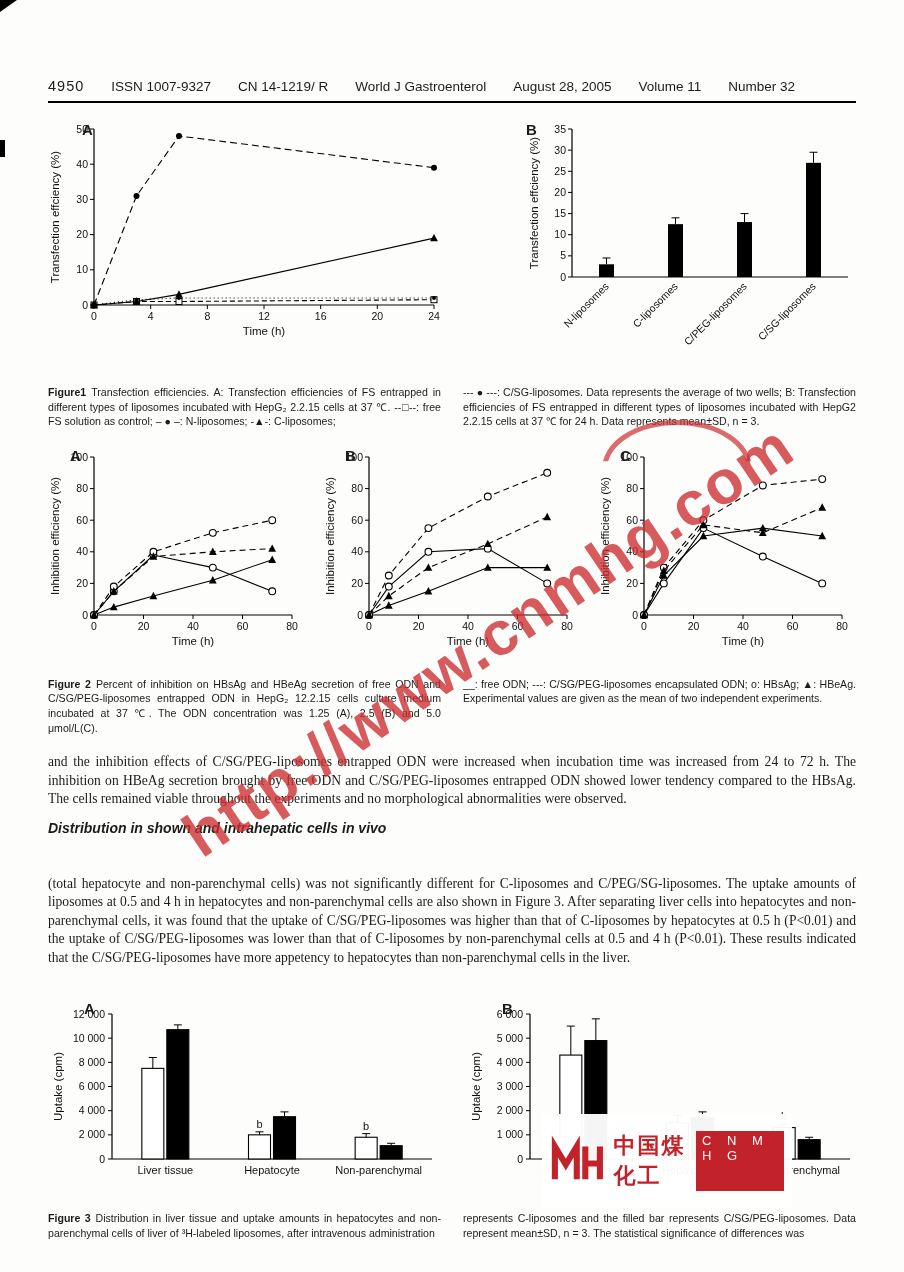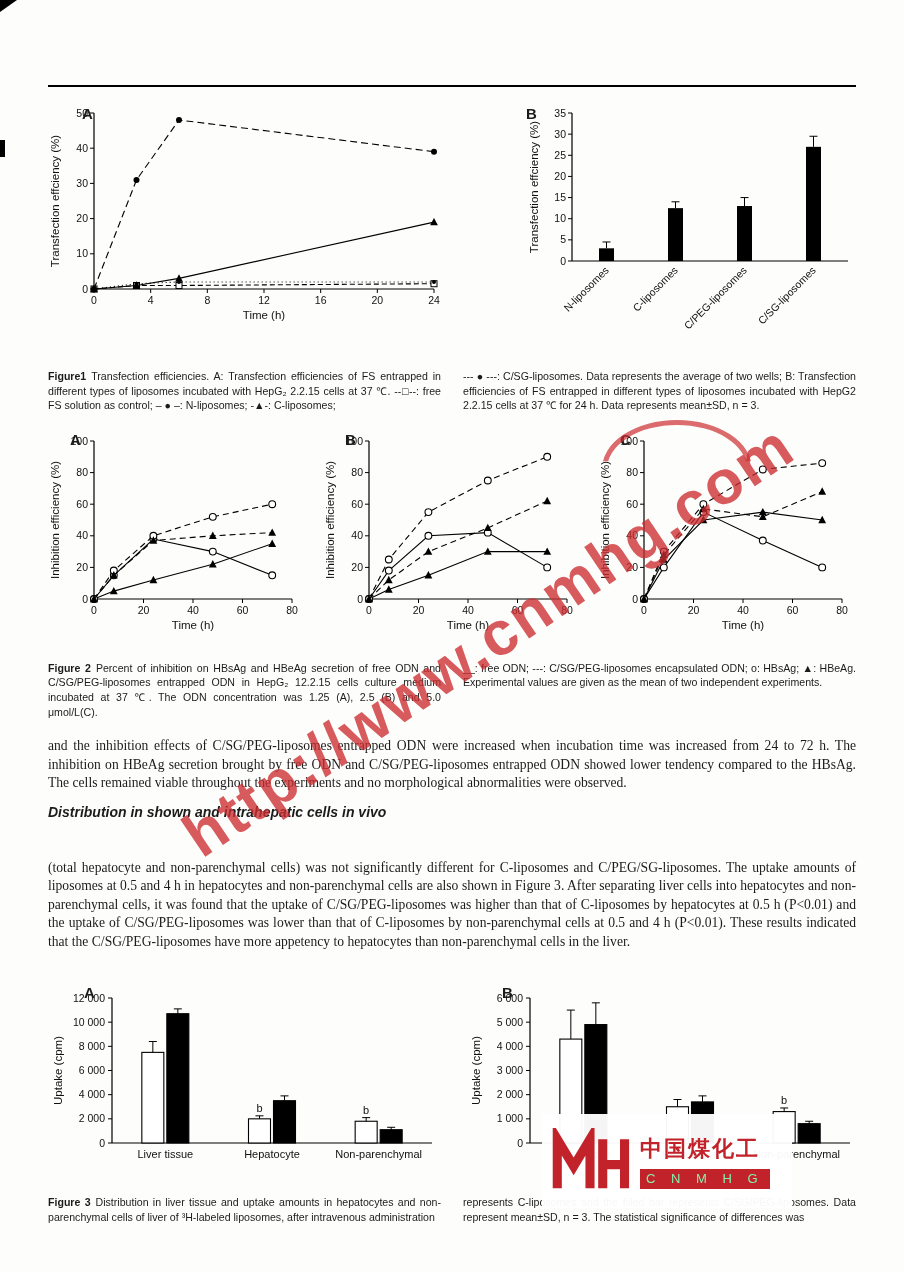--- a/index.html
+++ b/index.html
@@ -21,35 +21,44 @@
   .col p{margin:0 0 9px;}
   .col h3{font-family:"Liberation Sans",sans-serif;font-style:italic;font-weight:bold;font-size:14px;margin:10px 0 7px;}
   svg text{font-family:"Liberation Sans",sans-serif;fill:#111;}
   .watermark{position:absolute;left:170px;top:812px;transform:rotate(-34deg);transform-origin:left top;
              font-family:"Liberation Sans",sans-serif;font-weight:bold;font-size:62px;letter-spacing:2px;
              color:rgba(204,44,48,.78);white-space:nowrap;pointer-events:none;z-index:6;}
   .wm-arc{position:absolute;left:602px;top:420px;width:150px;height:98px;border:5px solid rgba(204,44,48,.7);
           border-radius:50%;clip-path:polygon(0 0,100% 0,100% 42%,0 42%);z-index:6;pointer-events:none;}
   .logo{position:absolute;left:542px;top:1114px;width:250px;height:94px;background:rgba(255,255,255,.96);
         display:flex;align-items:center;gap:10px;padding:4px 8px;z-index:5;}
-  .logo-right{display:flex;flex-direction:column;gap:5px;}
+  .logo-right{display:flex;flex-direction:row;gap:5px;}
   .logo-cn{font-family:"Liberation Sans",sans-serif;font-weight:bold;font-size:22px;color:#c2222a;letter-spacing:2px;}
-  .logo-bar{background:#c2222a;color:#86efac;font-family:"Liberation Sans",sans-serif;font-size:13px;letter-spacing:6px;padding:2px 6px 3px;width:fit-content;}
+  .logo-bar{background:#c2222a;color:#ffffff;font-family:"Liberation Sans",sans-serif;font-size:13px;letter-spacing:6px;padding:2px 6px 3px;width:fit-content;}
   .artifact{position:absolute;background:#000;z-index:7;}
   .art-corner{left:0;top:0;width:17px;height:12px;clip-path:polygon(0 0,100% 0,0 100%);}
   .art-edge{left:0;top:140px;width:5px;height:17px;}
 </style>
 </head>
 <body>
 
 <div class="page">
   <div class="artifact art-corner"></div>
   <div class="artifact art-edge"></div>
 
   <div class="inner">
+    <header class="jheader">
+      <span class="pg">4950</span>
+      <span>ISSN 1007-9327</span>
+      <span>CN 14-1219/ R</span>
+      <span>World J Gastroenterol</span>
+      <span>August 28, 2005</span>
+      <span>Volume 11</span>
+      <span>Number 32</span>
+    </header>
     <div class="rule"></div>
 
     <section class="figrow">
       <div class="panel" style="width:430px;">
         <span class="plabel" style="left:34px;top:2px;">A</span>
         <svg width="400" height="220">
             <path d="M46 186H386M46 10V186" stroke="#000" fill="none" stroke-width="1.2"></path>
             <line x1="46" y1="186" x2="46" y2="190" stroke="#000"></line>
             <text x="46" y="201" font-size="10.5" text-anchor="middle">0</text>
             <line x1="102.66666666666666" y1="186" x2="102.66666666666666" y2="190" stroke="#000"></line>

